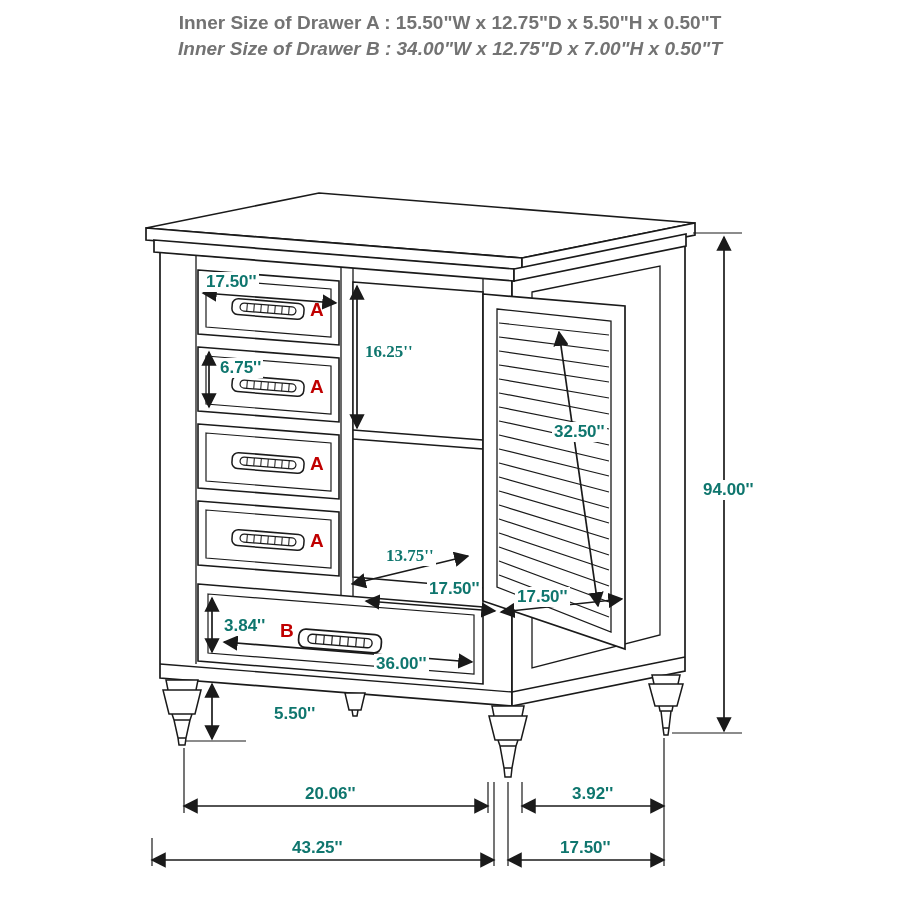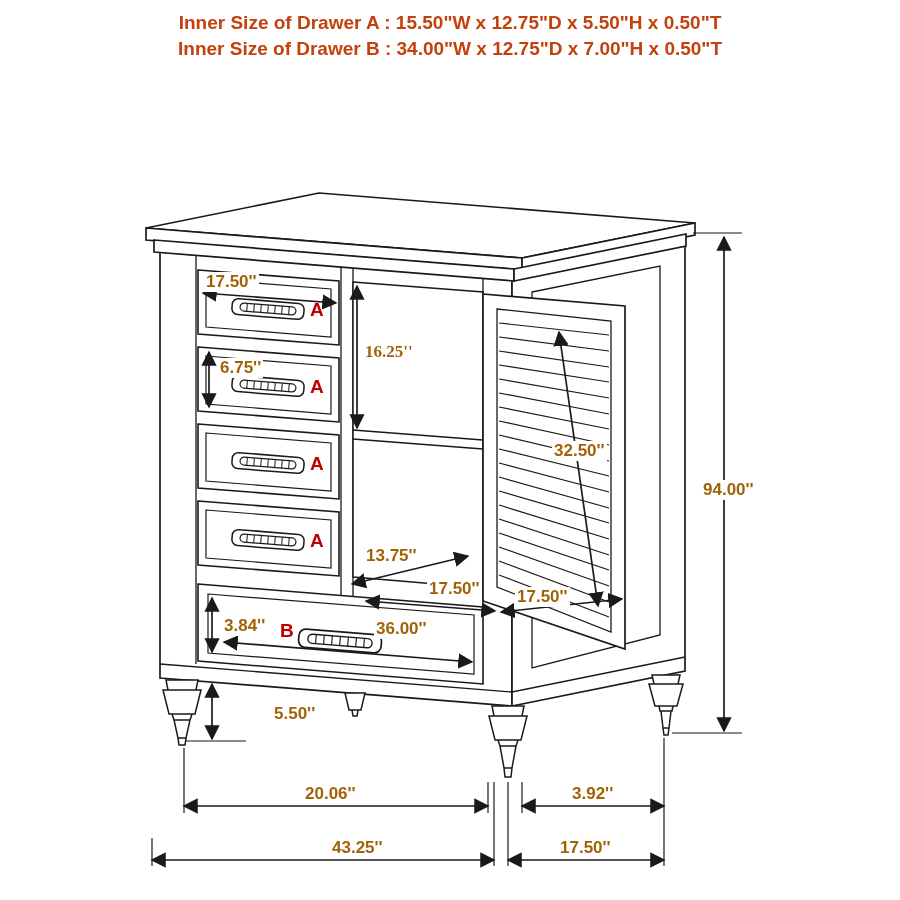--- a/index.html
+++ b/index.html
@@ -1,23 +1,23 @@
 <!DOCTYPE html>
 <html><head>
 <meta charset="utf-8">
 <style>
   html,body{margin:0;padding:0;background:#fff;}
   .page{position:relative;width:900px;height:900px;background:#fff;overflow:hidden;
         font-family:"Liberation Sans",sans-serif;}
   .title-line{position:absolute;left:0;width:100%;text-align:center;
-        font-weight:bold;font-size:19px;color:#c2410c;}
+        font-weight:bold;font-size:19px;color:#737373;}
   #title1{top:12px;}
-  #title2{top:38px;}
+  #title2{top:38px;font-style:italic;}
   svg{position:absolute;left:0;top:0;}
-  .dim{position:absolute;font-weight:bold;font-size:17px;color:#a16207;
+  .dim{position:absolute;font-weight:bold;font-size:17px;color:#0f766e;
        background:#fff;padding:0 2px;white-space:nowrap;z-index:5;line-height:20px;}
   .letter{position:absolute;font-weight:bold;font-size:19px;color:#c00000;
        z-index:5;line-height:22px;}
 </style>
 </head>
 <body>
 
 <div class="page">
 
   <div class="title-line" id="title1">Inner Size of Drawer A : 15.50"W x 12.75"D x 5.50"H x 0.50"T</div>
@@ -126,31 +126,31 @@
       <line x1="184" y1="806" x2="488" y2="806" marker-start="url(#arrow)" marker-end="url(#arrow)"></line>
       <line x1="522" y1="806" x2="664" y2="806" marker-start="url(#arrow)" marker-end="url(#arrow)"></line>
       <line x1="152" y1="860" x2="494" y2="860" marker-start="url(#arrow)" marker-end="url(#arrow)"></line>
       <line x1="508" y1="860" x2="664" y2="860" marker-start="url(#arrow)" marker-end="url(#arrow)"></line>
     </g>
   </svg>
 
   <div class="dim" style="left:204px;top:272px;">17.50''</div>
   <div class="dim" style="left:363px;top:342px;font-family:Liberation Serif, serif;">16.25''</div>
   <div class="dim" style="left:218px;top:358px;">6.75''</div>
-  <div class="dim" style="left:552px;top:441px;">32.50''</div>
+  <div class="dim" style="left:552px;top:422px;">32.50''</div>
   <div class="dim" style="left:701px;top:480px;">94.00''</div>
-  <div class="dim" style="left:364px;top:546px;">13.75''</div>
+  <div class="dim" style="left:384px;top:546px;font-family:Liberation Serif, serif;">13.75''</div>
   <div class="dim" style="left:427px;top:579px;">17.50''</div>
   <div class="dim" style="left:515px;top:587px;">17.50''</div>
   <div class="dim" style="left:222px;top:616px;">3.84''</div>
-  <div class="dim" style="left:374px;top:619px;">36.00''</div>
+  <div class="dim" style="left:374px;top:654px;">36.00''</div>
   <div class="dim" style="left:228px;top:704px;margin-left:44px;">5.50''</div>
   <div class="dim" style="left:303px;top:784px;">20.06''</div>
   <div class="dim" style="left:570px;top:784px;">3.92''</div>
-  <div class="dim" style="left:290px;top:838px;margin-left:40px;">43.25''</div>
+  <div class="dim" style="left:290px;top:838px;">43.25''</div>
   <div class="dim" style="left:558px;top:838px;">17.50''</div>
 
   <div class="letter" style="left:310px;top:299px;">A</div>
   <div class="letter" style="left:310px;top:376px;">A</div>
   <div class="letter" style="left:310px;top:453px;">A</div>
   <div class="letter" style="left:310px;top:530px;">A</div>
   <div class="letter" style="left:280px;top:620px;">B</div>
 
 </div>
 

